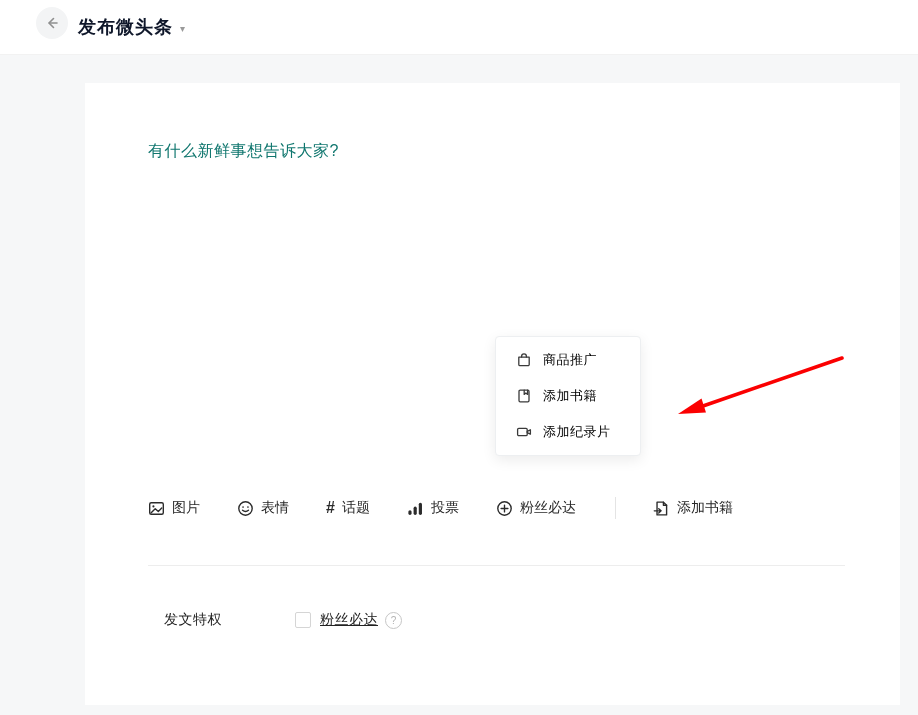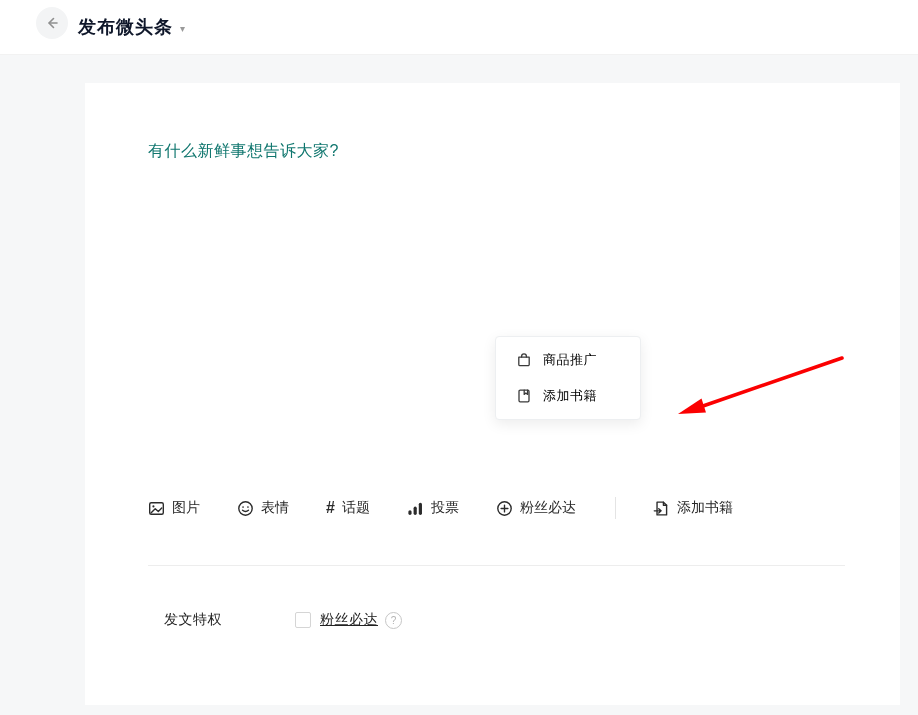--- a/index.html
+++ b/index.html
@@ -142,20 +142,27 @@
 
 
     <div class="menu-item">
       <svg width="16" height="16" viewBox="0 0 16 16" fill="none" stroke="#3a3a3a" stroke-width="1.3" stroke-linejoin="round" stroke-linecap="round">
         <rect x="3" y="2.2" width="10" height="11.6" rx="1.2"></rect>
         <path d="M8.2 2.2 V6.4 L9.9 5 L11.6 6.4 V2.2"></path>
       </svg>
       <span class="mi-lbl">添加书籍</span>
     </div>
 
+    <div class="menu-item">
+      <svg width="16" height="16" viewBox="0 0 16 16" fill="none" stroke="#3a3a3a" stroke-width="1.3" stroke-linejoin="round">
+        <rect x="1.6" y="4.4" width="9.6" height="7.2" rx="1.2"></rect>
+        <path d="M11.2 7.4 L14.4 5.8 V10.2 L11.2 8.6 Z"></path>
+      </svg>
+      <span class="mi-lbl">添加纪录片</span>
+    </div>
   </div>
 
   <svg class="arrow-svg" width="918" height="715" viewBox="0 0 918 715">
     <line x1="842" y1="358" x2="703" y2="406" stroke-width="3.6" stroke-linecap="round" stroke="#fb0001"></line>
     <polygon points="678,414 701.5,398.5 706,412.5" fill="#fb0001"></polygon>
   </svg>
 
 </div>
 
 </body></html>

